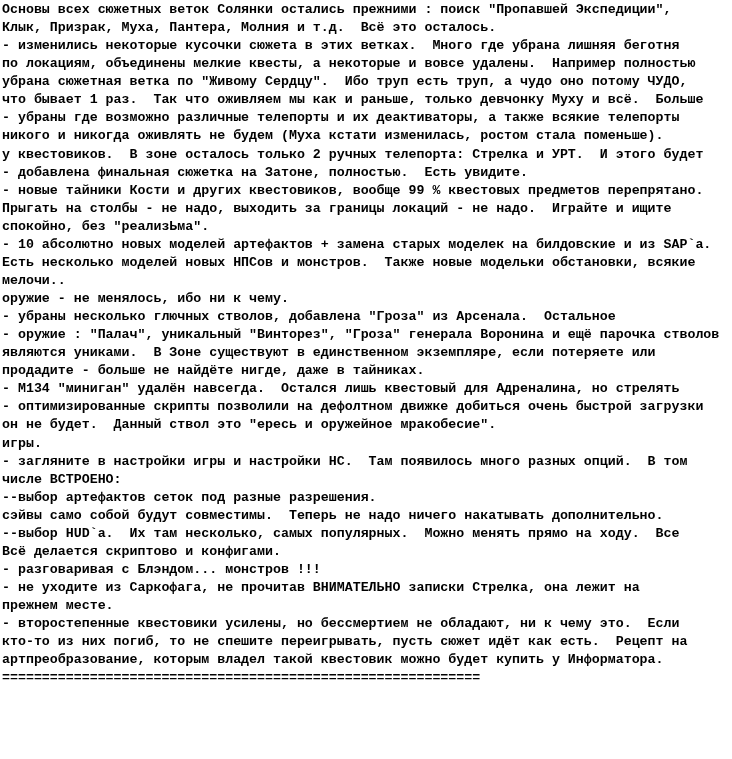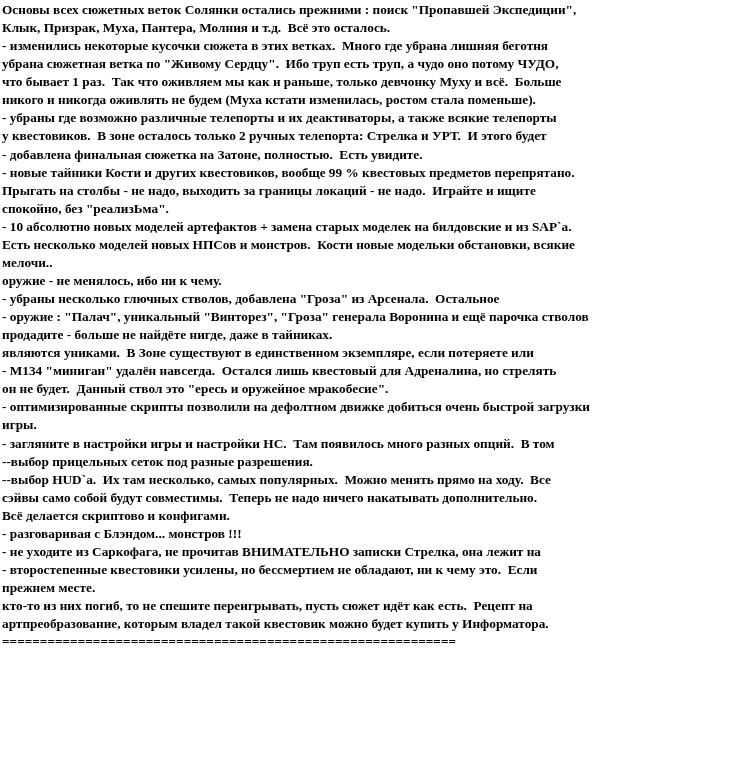--- a/index.html
+++ b/index.html
@@ -13,65 +13,67 @@
     overflow: hidden;
   }
   .doc {
     box-sizing: border-box;
     width: 732px;
     height: 759px;
     padding: 1px 2px 0 2px;
     background: #ffffff;
   }
   .line {
-    font-family: Liberation Serif, serif;
+    font-family: Liberation Mono, monospace;
     font-size: 13.29px;
     font-weight: 700;
     line-height: 18.07px;
     height: 18.07px;
     color: #000000;
     white-space: pre;
     letter-spacing: 0;
   }
 </style>
 </head>
 <body>
 
 <main class="doc">
   <div id="text-lines">
       <div class="line">Основы всех сюжетных веток Солянки остались прежними : поиск "Пропавшей Экспедиции",</div>
       <div class="line">Клык, Призрак, Муха, Пантера, Молния и т.д.  Всё это осталось.</div>
       <div class="line">- изменились некоторые кусочки сюжета в этих ветках.  Много где убрана лишняя беготня</div>
+      <div class="line">по локациям, объединены мелкие квесты, а некоторые и вовсе удалены.  Например полностью</div>
       <div class="line">убрана сюжетная ветка по "Живому Сердцу".  Ибо труп есть труп, а чудо оно потому ЧУДО,</div>
       <div class="line">что бывает 1 раз.  Так что оживляем мы как и раньше, только девчонку Муху и всё.  Больше</div>
+      <div class="line">- убраны где возможно различные телепорты и их деактиваторы, а также всякие телепорты</div>
       <div class="line">никого и никогда оживлять не будем (Муха кстати изменилась, ростом стала поменьше).</div>
-      <div class="line">- убраны где возможно различные телепорты и их деактиваторы, а также всякие телепорты</div>
       <div class="line">у квестовиков.  В зоне осталось только 2 ручных телепорта: Стрелка и УРТ.  И этого будет</div>
       <div class="line">- добавлена финальная сюжетка на Затоне, полностью.  Есть увидите.</div>
       <div class="line">- новые тайники Кости и других квестовиков, вообще 99 % квестовых предметов перепрятано.</div>
       <div class="line">Прыгать на столбы - не надо, выходить за границы локаций - не надо.  Играйте и ищите</div>
       <div class="line">спокойно, без "реализЬма".</div>
       <div class="line">- 10 абсолютно новых моделей артефактов + замена старых моделек на билдовские и из SAP`a.</div>
-      <div class="line">Есть несколько моделей новых НПСов и монстров.  Кости новые модельки обстановки, всякие</div>
+      <div class="line">Есть несколько моделей новых НПСов и монстров.  Также новые модельки обстановки, всякие</div>
       <div class="line">мелочи..</div>
       <div class="line">оружие - не менялось, ибо ни к чему.</div>
       <div class="line">- убраны несколько глючных стволов, добавлена "Гроза" из Арсенала.  Остальное</div>
       <div class="line">- оружие : "Палач", уникальный "Винторез", "Гроза" генерала Воронина и ещё парочка стволов</div>
+      <div class="line">являются униками.  В Зоне существуют в единственном экземпляре, если потеряете или</div>
       <div class="line">продадите - больше не найдёте нигде, даже в тайниках.</div>
-      <div class="line">являются униками.  В Зоне существуют в единственном экземпляре, если потеряете или</div>
       <div class="line">- М134 "миниган" удалён навсегда.  Остался лишь квестовый для Адреналина, но стрелять</div>
+      <div class="line">- оптимизированные скрипты позволили на дефолтном движке добиться очень быстрой загрузки</div>
       <div class="line">он не будет.  Данный ствол это "ересь и оружейное мракобесие".</div>
-      <div class="line">- оптимизированные скрипты позволили на дефолтном движке добиться очень быстрой загрузки</div>
       <div class="line">игры.</div>
       <div class="line">- загляните в настройки игры и настройки НС.  Там появилось много разных опций.  В том</div>
-      <div class="line">--выбор прицельных сеток под разные разрешения.</div>
+      <div class="line">числе ВСТРОЕНО:</div>
+      <div class="line">--выбор артефактов сеток под разные разрешения.</div>
+      <div class="line">сэйвы само собой будут совместимы.  Теперь не надо ничего накатывать дополнительно.</div>
       <div class="line">--выбор HUD`a.  Их там несколько, самых популярных.  Можно менять прямо на ходу.  Все</div>
-      <div class="line">сэйвы само собой будут совместимы.  Теперь не надо ничего накатывать дополнительно.</div>
       <div class="line">Всё делается скриптово и конфигами.</div>
       <div class="line">- разговаривая с Блэндом... монстров !!!</div>
       <div class="line">- не уходите из Саркофага, не прочитав ВНИМАТЕЛЬНО записки Стрелка, она лежит на</div>
+      <div class="line">прежнем месте.</div>
       <div class="line">- второстепенные квестовики усилены, но бессмертием не обладают, ни к чему это.  Если</div>
-      <div class="line">прежнем месте.</div>
       <div class="line">кто-то из них погиб, то не спешите переигрывать, пусть сюжет идёт как есть.  Рецепт на</div>
       <div class="line">артпреобразование, которым владел такой квестовик можно будет купить у Информатора.</div>
       <div class="line">============================================================</div>
     </div>
 </main>
 
 </body></html>

